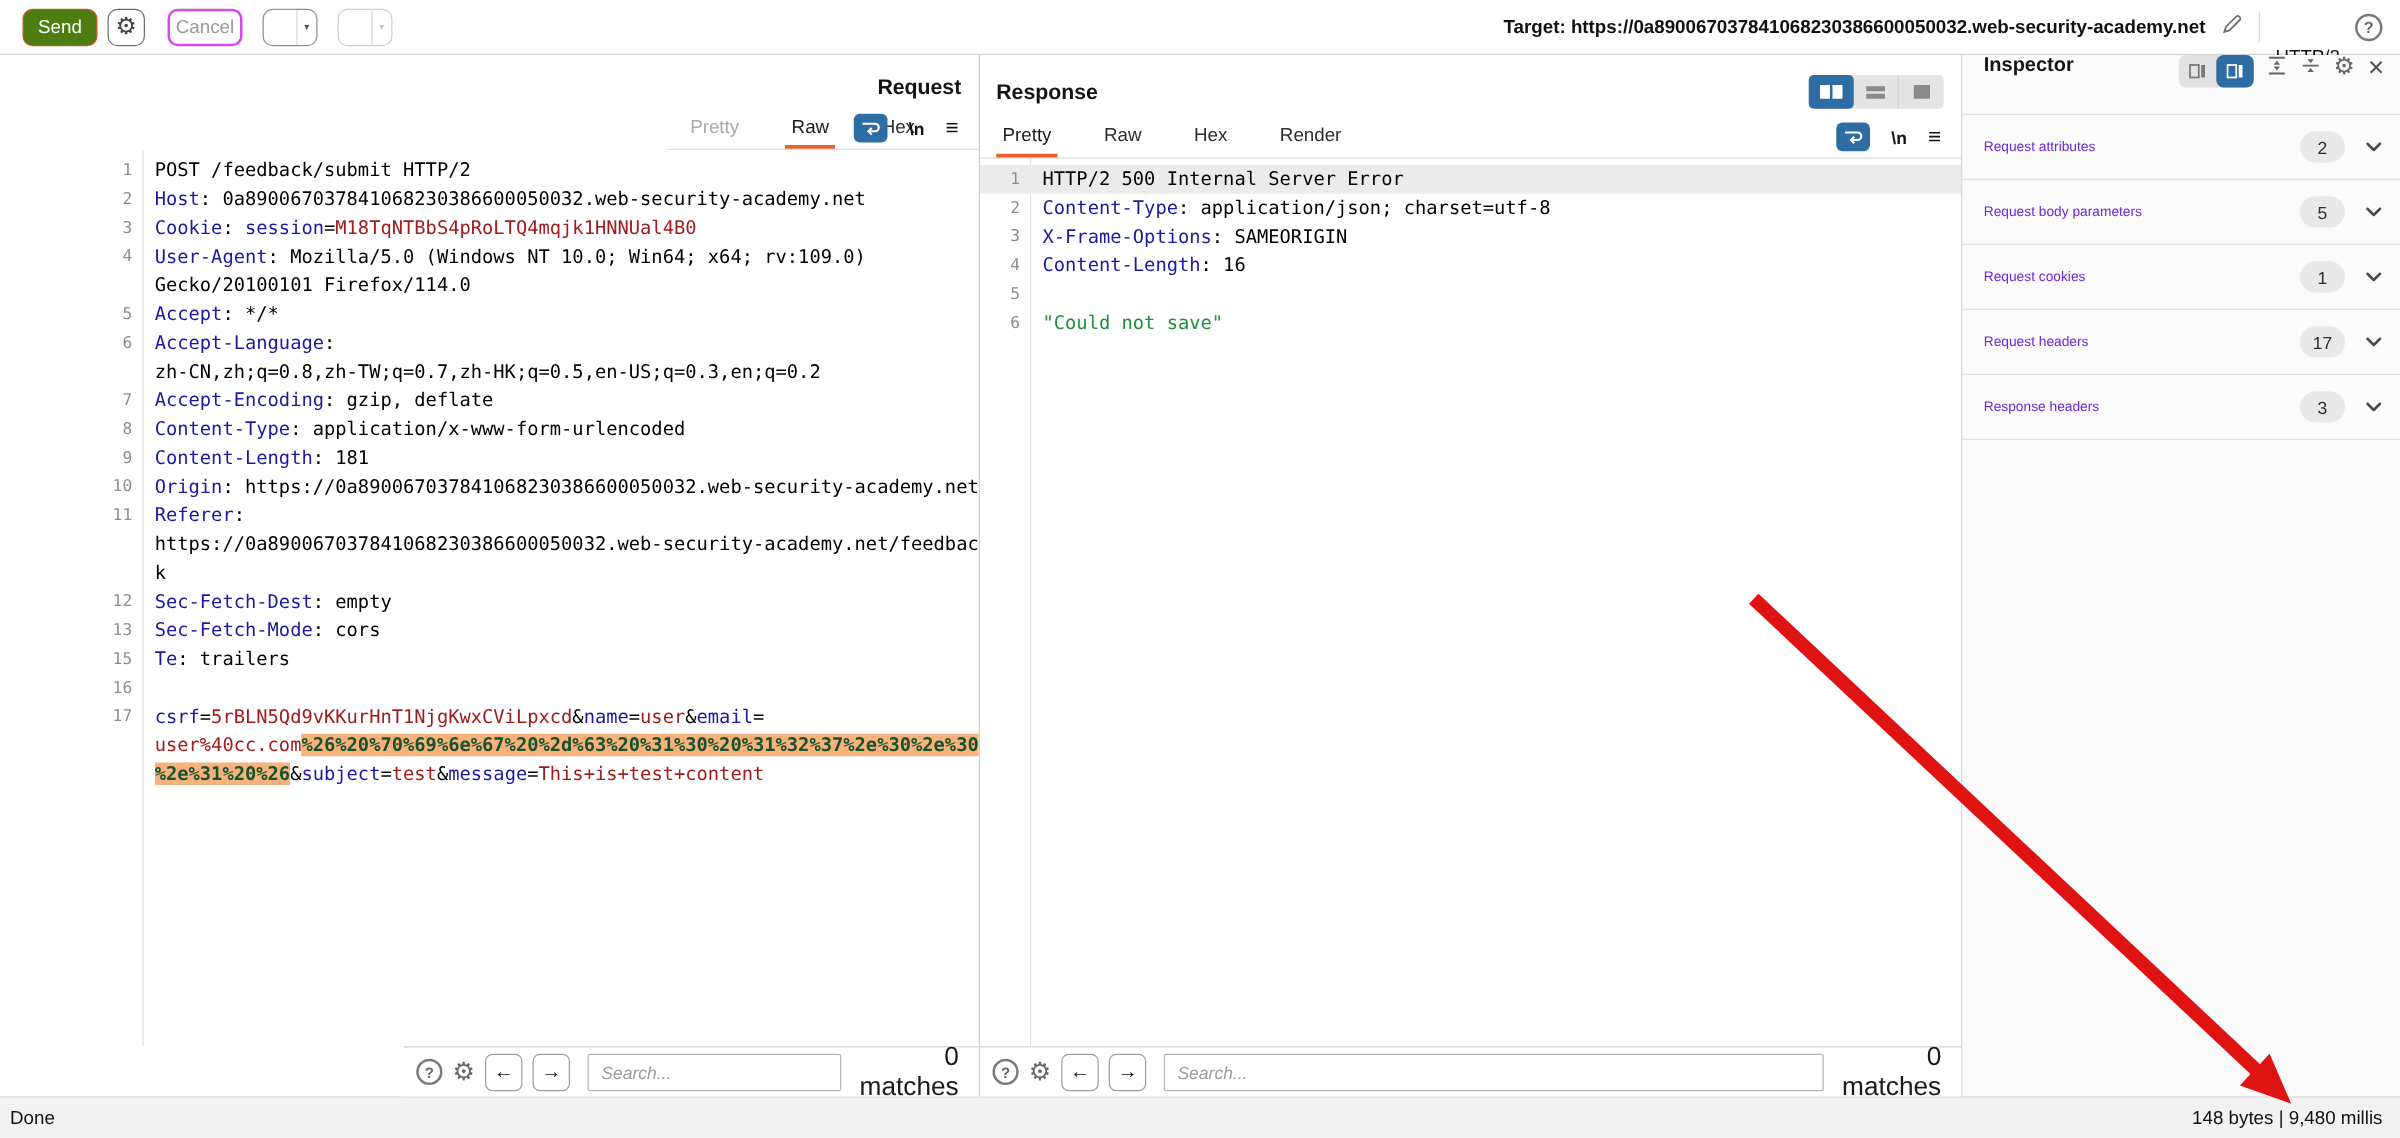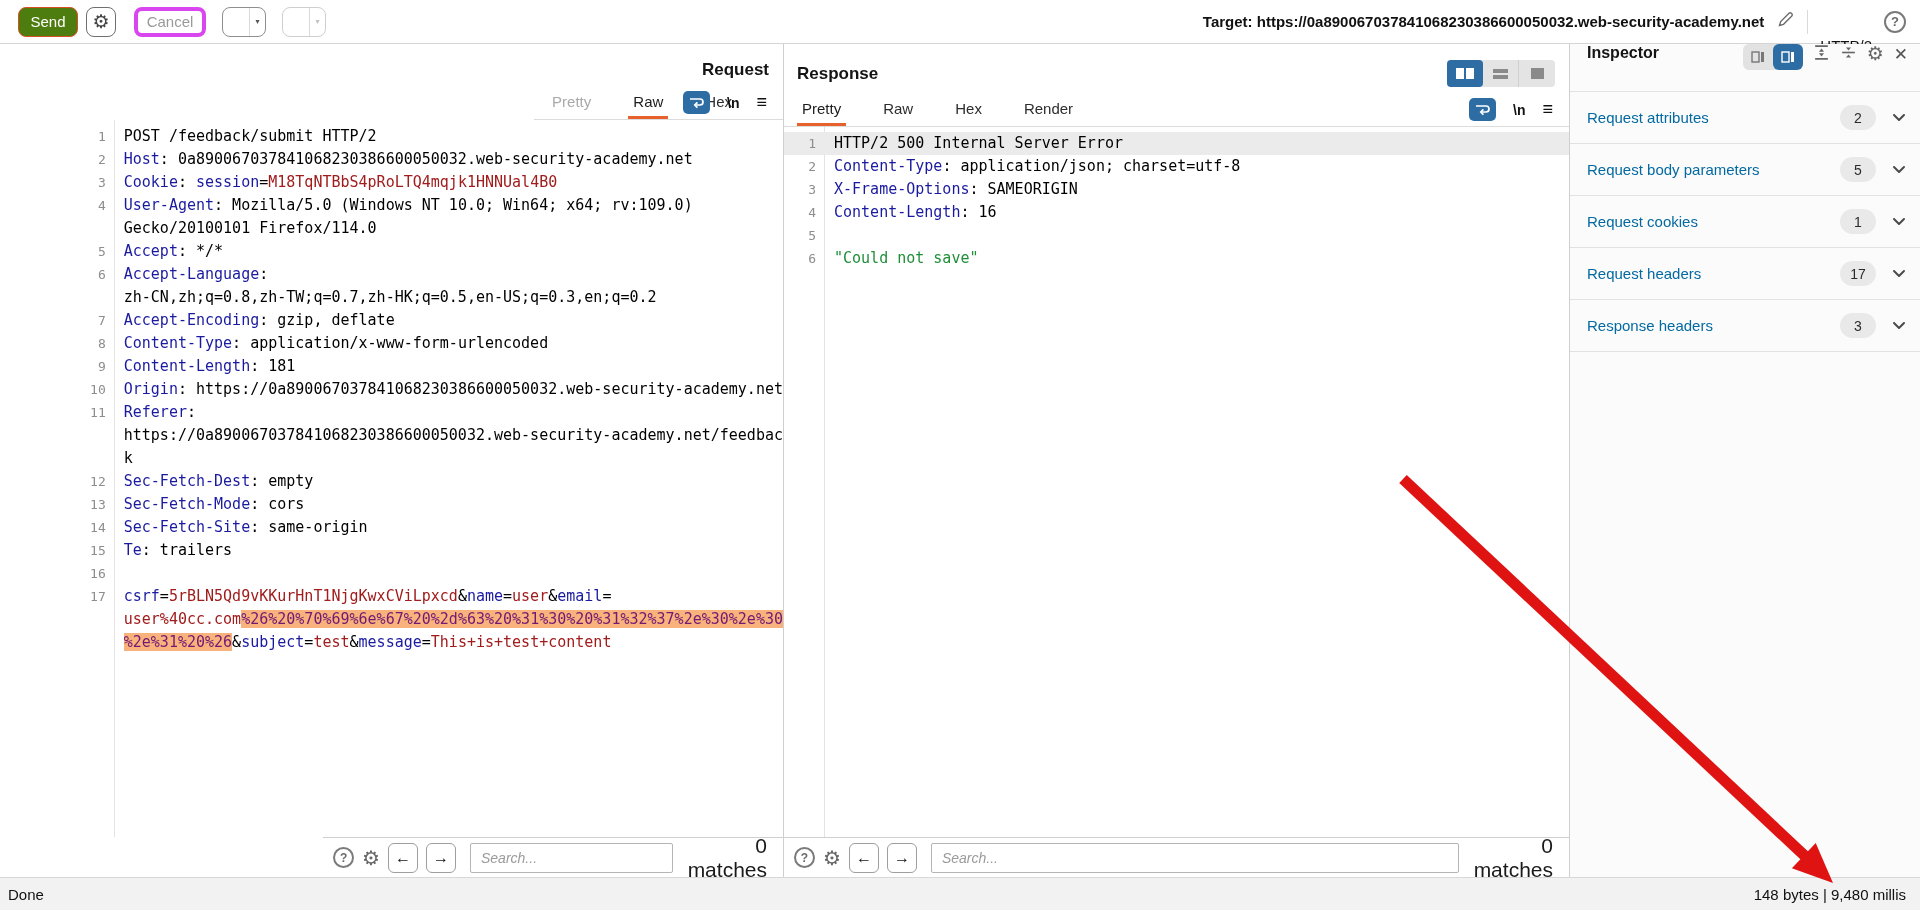--- a/index.html
+++ b/index.html
@@ -8,21 +8,21 @@
 
   
   .topbar { height:44px; display:flex; align-items:center; padding:0 14px 0 18px;
     border-bottom:1px solid #d5d5d5; background:#fff; }
   .btn-send { width:60px; height:30px; background:#4d7c0f; color:#fff; font-weight:400;
     font-size:15px; border:1px solid #d94f24; border-radius:8px; display:flex;
     align-items:center; justify-content:center; cursor:pointer; }
   .btn-icon-sq { width:30px; height:30px; margin-left:8px; border:1px solid #6f6f6f;
     border-radius:8px; display:flex; align-items:center; justify-content:center;
     background:#fff; color:#444; font-size:19px; line-height:1; cursor:pointer; }
-  .btn-cancel { margin-left:18px; width:72px; height:30px; border:4px solid #d946ef;
+  .btn-cancel { margin-left:18px; width:60px; height:30px; border:2px solid #d946ef;
     border-radius:8px; color:#9a9a9a; font-size:15px; display:flex; align-items:center;
     justify-content:center; background:#fff;text-align:right; }
   .btn-split { margin-left:16px; height:30px; border:1px solid #8f8f8f; border-radius:8px;
     display:flex; align-items:stretch; background:#fff; overflow:hidden; }
   .btn-split .main { width:26px; display:flex; align-items:center; justify-content:center;
     font-size:15px; font-weight:700; color:#222; }
   .btn-split .caret { width:16px; display:flex; align-items:center; justify-content:center;
     font-size:8px; color:#555; border-left:1px solid #d9d9d9; }
   .btn-split.disabled { border-color:#cfcfcf; }
   .btn-split.disabled .main, .btn-split.disabled .caret { color:#c2c2c2; }
@@ -78,21 +78,21 @@
   .ed-line { display:flex; line-height:23px; min-height:23px; position:relative; }
   .ed-line.sel { background:#ebebeb; }
   .gut { flex:0 0 40px; padding-right:8px; text-align:right; color:#8d8d8d;
     font-size:13px; }
   .code { padding-left:10px; white-space:pre; flex:1; }
   .code span { white-space:pre; }
   .code .h { color:#1a1aa0; }
   .code .t { color:#000; }
   .code .v { color:#a11c1c; }
   .code .g { color:#1f8f3a; }
-  .code .m { color:#701a75; background:#f9b27c; }
+  .code .m { color:#14532d; background:#f9b27c;font-weight:bold; }
 
   
   .searchbar { height:40px; border-top:1px solid #d0d0d0; display:flex; align-items:center;
     padding:0 16px 0 10px; gap:8px; background:#fff; }
   .search-ico { color:#666; font-size:20px; line-height:1; cursor:pointer; }
   .help-sm { width:21px; height:21px; border:2px solid #7a7a7a; border-radius:50%;
     display:flex; align-items:center; justify-content:center; font-size:12px; font-weight:700;
     color:#6a6a6a; cursor:pointer; }
   .nav-btn { width:30px; height:30px; border:1px solid #9e9e9e; border-radius:6px;
     background:#fff; display:flex; align-items:center; justify-content:center;
@@ -108,21 +108,21 @@
   .insp-title { font-size:16px; font-weight:700; color:#141414; margin-right:auto; }
   .insp-seg { display:flex; background:#e2e2e2; border-radius:6px; height:26px; }
   .insp-seg .seg { width:30px; display:flex; align-items:center; justify-content:center;
     gap:2px; cursor:pointer; }
   .insp-seg .seg.active { background:#2e6da4; border-radius:6px; }
   .insp-ico { color:#666; cursor:pointer; display:flex; align-items:center; }
   .insp-gear { font-size:19px; line-height:1; color:#666; cursor:pointer; }
   .insp-close { font-size:17px; color:#555; cursor:pointer; }
   .insp-row { display:flex; align-items:center; height:52px; padding:0 14px 0 17px;
     border-bottom:1px solid #e2e2e2; cursor:pointer; }
-  .insp-label { font-size:15px; color:#0369a1; flex:1; }
+  .insp-label { font-size:11px; color:#6d28d9; flex:1; }
   .insp-badge { min-width:36px; height:25px; background:#e9e9e9; border-radius:13px;
     display:flex; align-items:center; justify-content:center; font-size:14px; color:#2b2b2b;
     margin-right:16px; }
 
   
   .statusbar { height:33px; border-top:1px solid #d8d8d8; background:#f2f2f2;
     display:flex; align-items:center; padding:0 14px 0 8px; font-size:15px; color:#111; }
   .status-right { margin-left:auto; }
 
   
@@ -242,24 +242,20 @@
           <span class="gut"></span>
           <span class="code"><span class="t">k</span></span>
         </div>
         <div class="ed-line">
           <span class="gut">12</span>
           <span class="code"><span class="h">Sec-Fetch-Dest</span><span class="t">: empty</span></span>
         </div>
         <div class="ed-line">
           <span class="gut">13</span>
           <span class="code"><span class="h">Sec-Fetch-Mode</span><span class="t">: cors</span></span>
-        </div>
-        <div class="ed-line">
-          <span class="gut">14</span>
-          <span class="code"><span class="h">Sec-Fetch-Site</span><span class="t">: same-origin</span></span>
         </div>
         <div class="ed-line">
           <span class="gut">15</span>
           <span class="code"><span class="h">Te</span><span class="t">: trailers</span></span>
         </div>
         <div class="ed-line">
           <span class="gut">16</span>
           <span class="code"></span>
         </div>
         <div class="ed-line">

